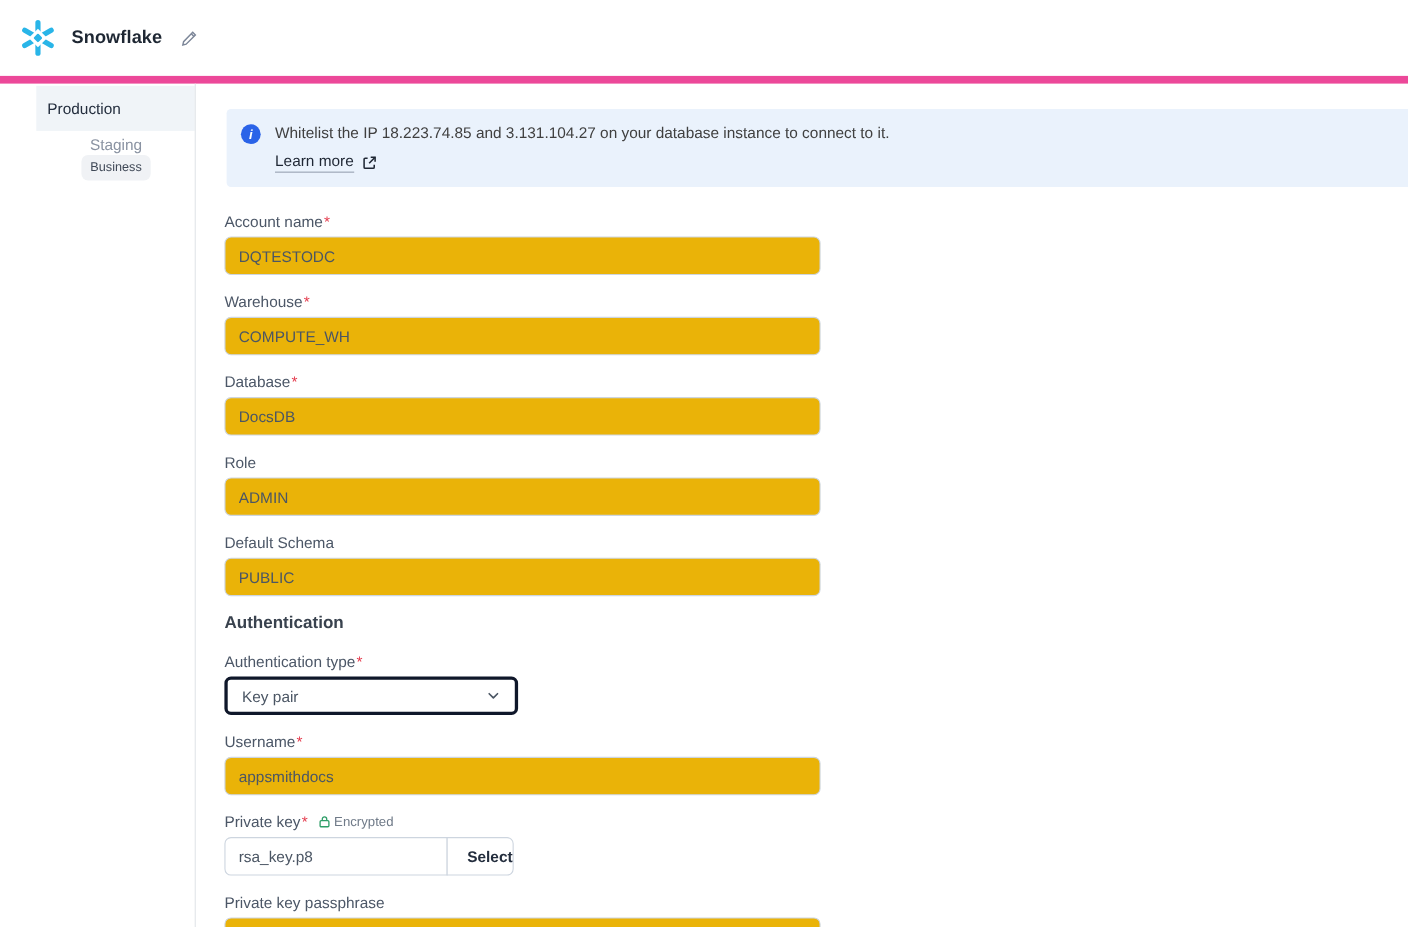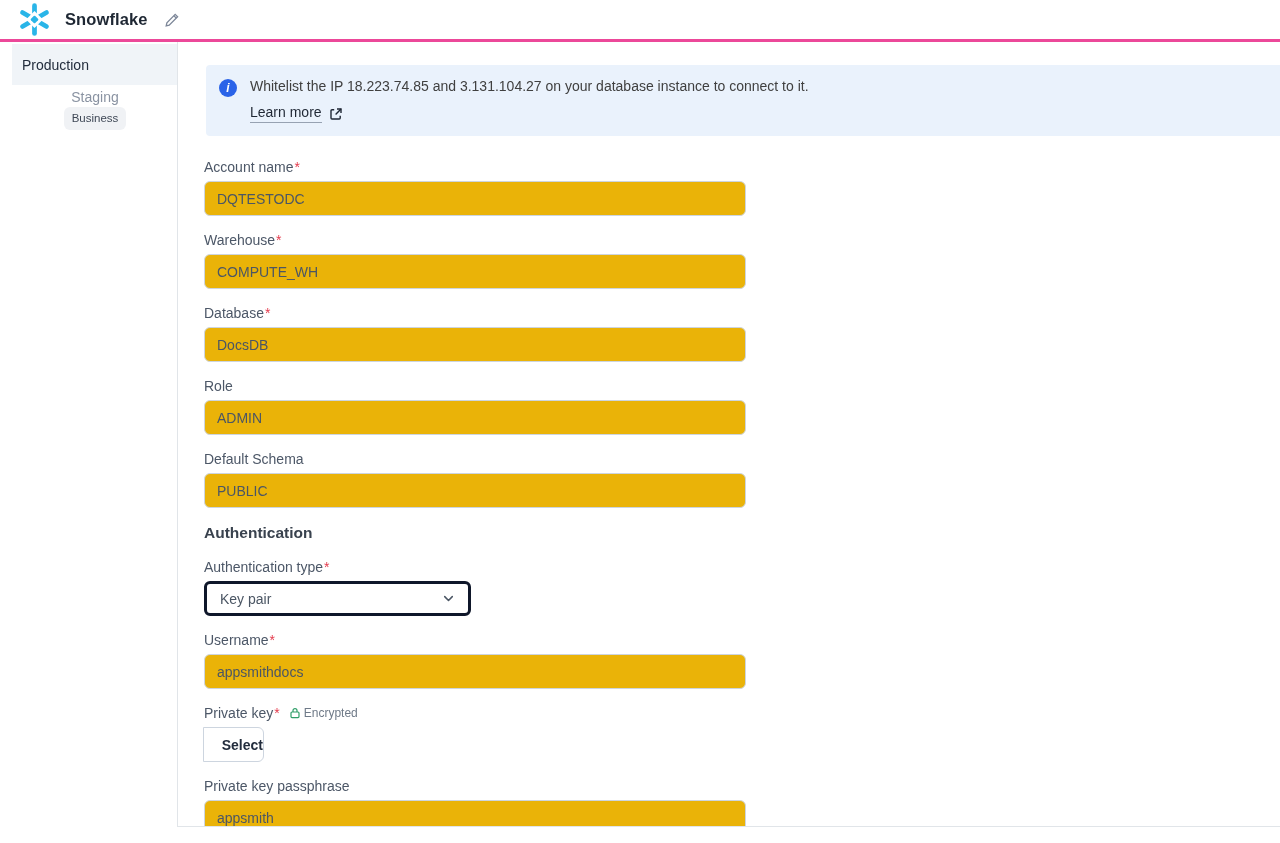--- a/index.html
+++ b/index.html
@@ -6,25 +6,25 @@
   html, body {
     width: 1280px; height: 843px;
     background: #ffffff;
     font-family: "Liberation Sans", "DejaVu Sans", sans-serif;
     color: #1E2733;
     overflow: hidden;
   }
 
   
   .app-header {
-    height: 42px;
+    height: 76px;
     display: flex;
     align-items: center;
     padding: 0 16px;
-    border-bottom: 3px solid #ec4899;
+    border-bottom: 7px solid #ec4899;
     text-align: center;
   }
   .logo-wrap { width: 37px; height: 37px; display: flex; align-items: center; justify-content: center; }
   .ds-title {
     margin-left: 12px;
     font-size: 16.5px;
     font-weight: 700;
     color: #1E2733;
     letter-spacing: .1px;
   }
@@ -33,21 +33,21 @@
     display: flex; align-items: center;
     cursor: pointer;
   }
 
   
   .page-body { display: flex; height: 785px; }
 
   
   .sidebar { width: 177px; flex: 0 0 177px; padding-top: 2px; }
   .env-item {
-    margin-left: 12px;
+    margin-left: 33px;
     height: 41px;
     display: flex;
     align-items: center;
     justify-content: space-between;
     padding: 0 9px 0 10px;
     font-size: 14px;
     cursor: pointer;
   }
   .env-item.selected {
     background: #F0F4F8;
@@ -311,20 +311,21 @@
             <span class="icon">
               <svg width="12" height="12" viewBox="0 0 12 12" fill="none" stroke="#2F9E68" stroke-width="1.2">
                 <rect x="2" y="5" width="8" height="5.6" rx="1"></rect>
                 <path d="M4 5 V3.6 a2 2 0 0 1 4 0 V5"></path>
               </svg>
             </span>
             <span class="enc-label">Encrypted</span>
           </span>
         </div>
         <div class="file-row">
+          <div class="file-name-box">rsa_key.p8</div>
           <button class="select-file-btn">Select</button>
         </div>
       </div>
 
       <div class="field">
         <div class="field-label">
           <span>Private key passphrase</span>
         </div>
         <input class="text-input" value="appsmith" style="">
       </div>

